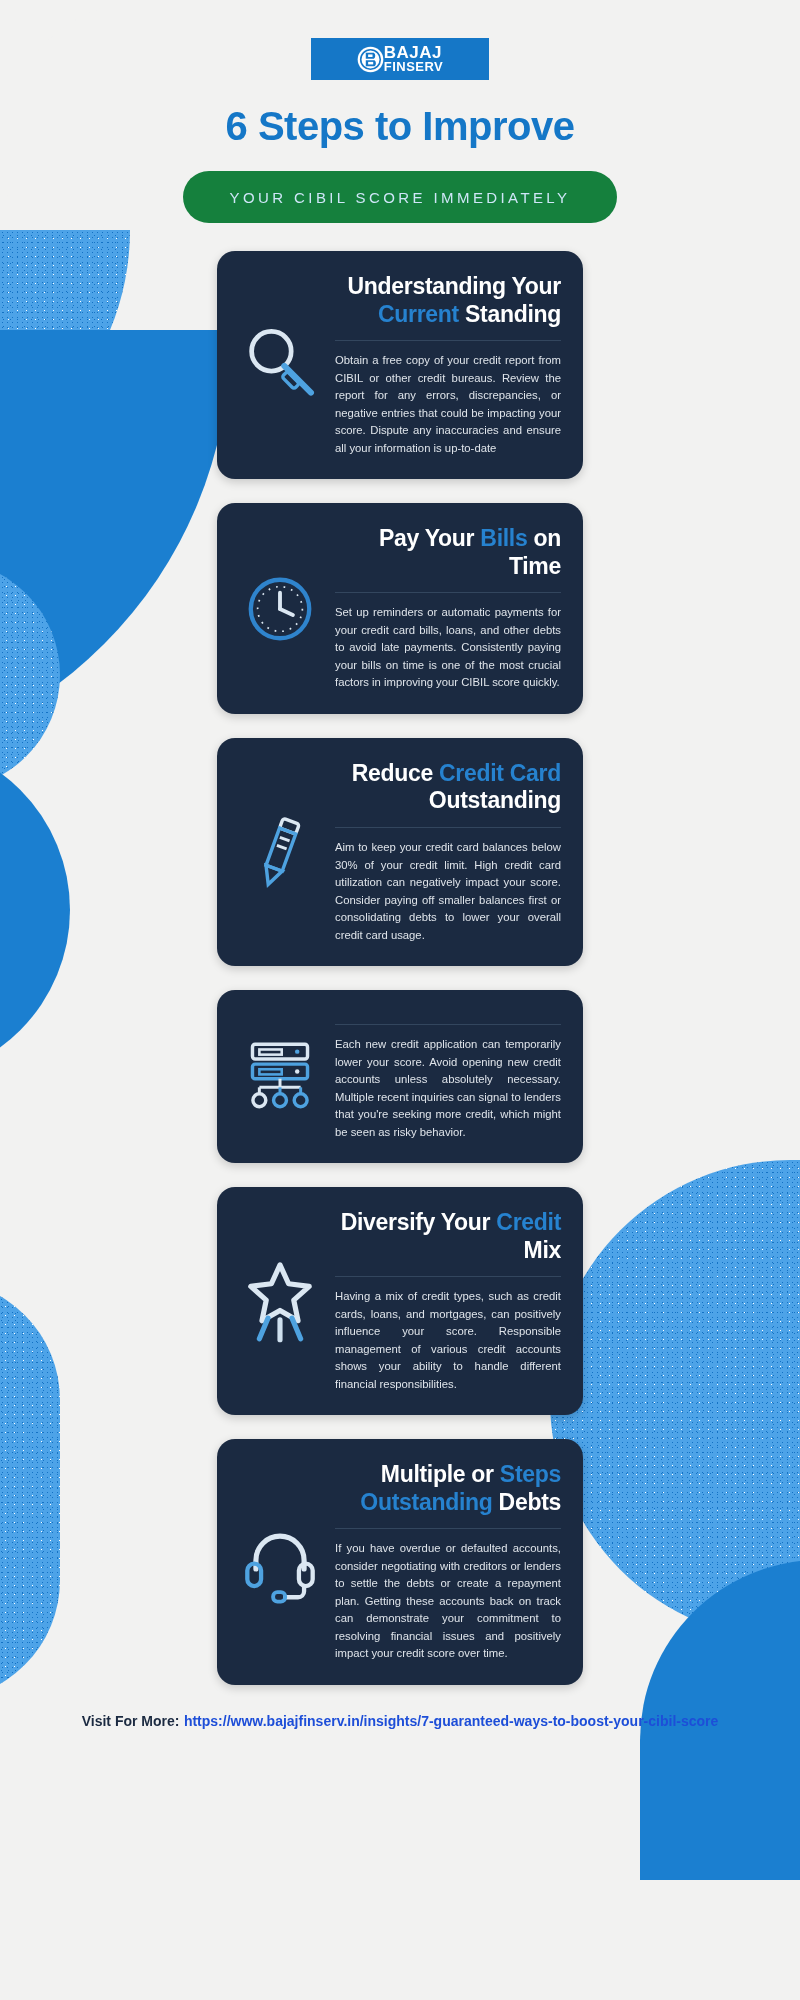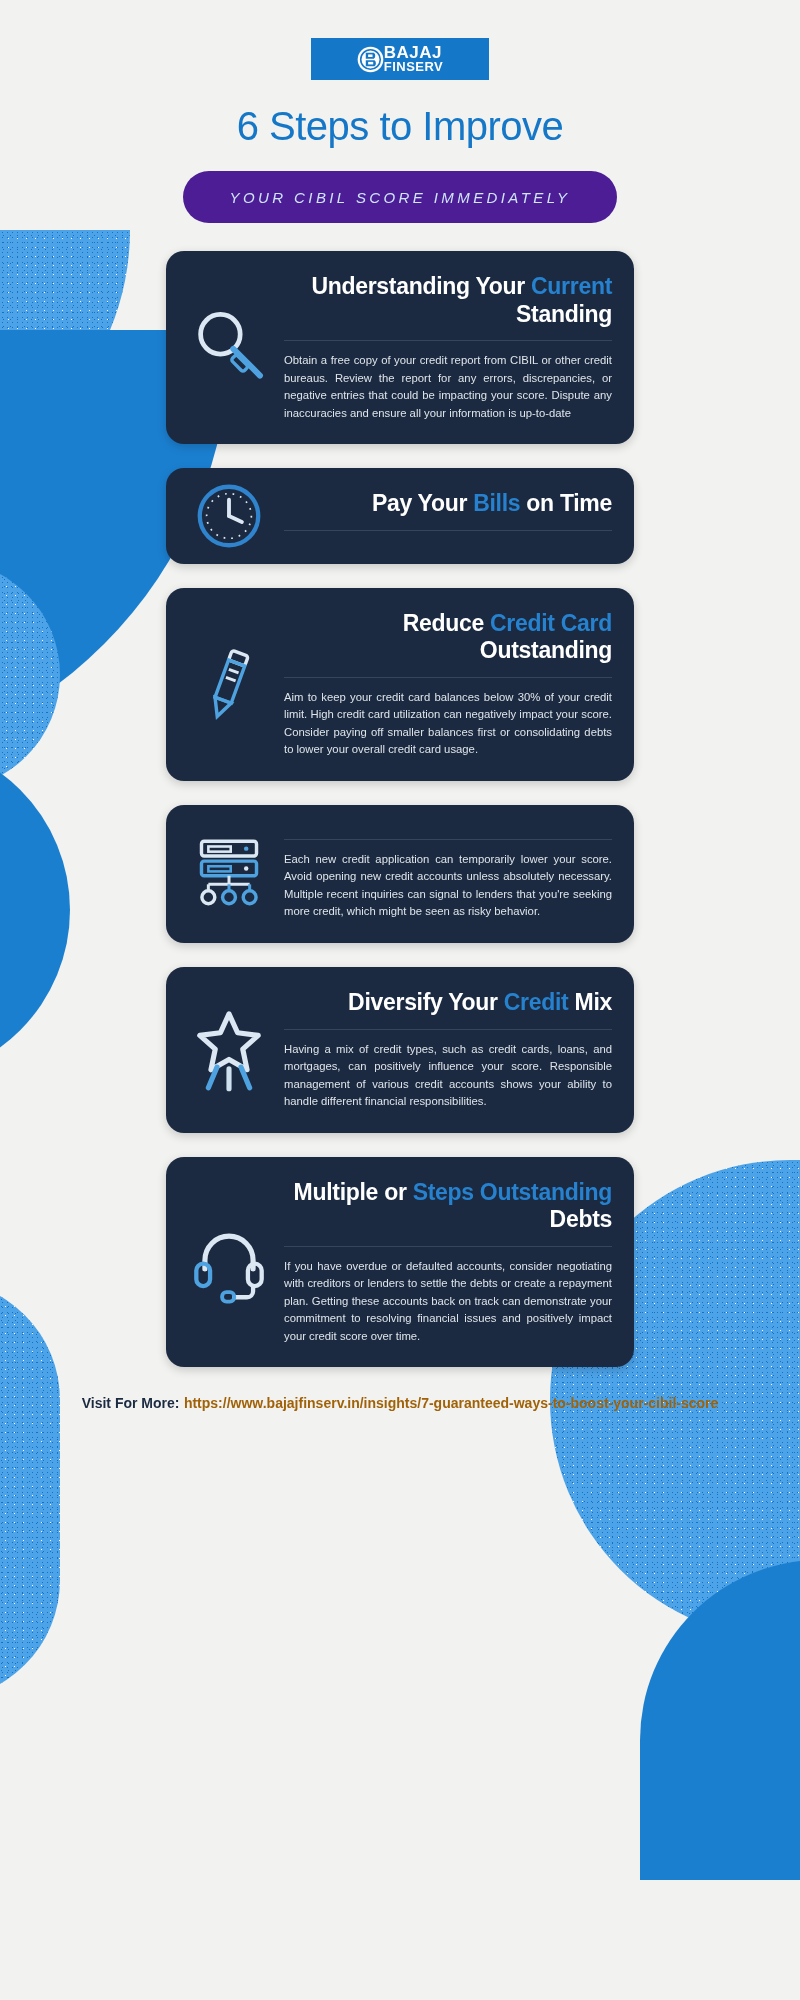--- a/index.html
+++ b/index.html
@@ -56,38 +56,38 @@
   .logo-mark { width:27px; height:27px; flex:0 0 auto; }
   .logo-word { display:flex; flex-direction:column; line-height:0.95; }
   .logo-word span {
     color:#fff; font-weight:bold; font-size:17px;
     letter-spacing:0.5px; font-family:"Liberation Sans", sans-serif;
   }
   .logo-word span.l2 { font-size:13px; }
 
   .main-title {
     text-align:center; color:#1577c7;
-    font-size:40px; font-weight:normal; letter-spacing:-0.5px;
+    font-size:40px; font-weight:bold; letter-spacing:-0.5px;
     margin-top:24px;
   }
 
   .pill {
     margin:22px auto 16px; width:434px; height:52px;
-    background:#4c1d95; border-radius:26px;
-    display:flex; align-items:center; justify-content:center;font-style:italic;
+    background:#15803d; border-radius:26px;
+    display:flex; align-items:center; justify-content:center;
   }
   .pill-text {
     color:#cfe6f8; font-size:15px; letter-spacing:3.4px;
   }
 
   
   .cards { margin-top:28px; }
   .card {
     position:relative;
-    width:468px; margin:0 auto 24px;
+    width:366px; margin:0 auto 24px;
     background:#1b2a41; border-radius:18px;
     padding:22px 22px 22px 118px;
     box-shadow:0 3px 10px rgba(0,0,0,0.18);
   }
   .card-icon {
     position:absolute; left:20px; top:50%;
     transform:translateY(-50%);
     width:86px; height:96px;
     display:flex; align-items:center; justify-content:center;
   }
@@ -105,21 +105,21 @@
   
   .card[data-step="2"] .card-head,
   .card[data-step="3"] .card-head { text-align:right; }
 
   
   .footer {
     margin-top:12px; text-align:center; padding:0 40px 26px;
     line-height:1.45;
   }
   .footer .lead { color:#1b2a41; font-size:14px; font-weight:bold;margin-top:25px; }
-  .footer .url { color:#a16207; font-size:14px; font-weight:bold; word-break:break-word; }
+  .footer .url { color:#1d4ed8; font-size:14px; font-weight:bold; word-break:break-word; }
 </style>
 </head>
 <body>
 
 <div class="bg-layer">
   <div class="speckle d1"></div>
   <div class="solid-blue d2"></div>
   <div class="speckle d3"></div>
   <div class="solid-blue d4"></div>
   <div class="speckle d8"></div>
@@ -167,20 +167,21 @@
         <div class="card-icon">
     <svg viewBox="0 0 100 100" fill="none">
       <circle cx="50" cy="50" r="34" stroke="#2f84cd" stroke-width="5"></circle>
       <circle cx="50" cy="50" r="26" stroke="#dbe7f2" stroke-width="2" stroke-dasharray="2 7"></circle>
       <line x1="50" y1="50" x2="50" y2="31" stroke="#dbe7f2" stroke-width="4.5" stroke-linecap="round"></line>
       <line x1="50" y1="50" x2="65" y2="57" stroke="#dbe7f2" stroke-width="4.5" stroke-linecap="round"></line>
     </svg>
         </div>
         <div class="card-head"><span>Pay Your </span><span class="hl">Bills</span><span> on Time</span></div>
         <div class="rule"></div>
+        <p class="card-body">Set up reminders or automatic payments for your credit card bills, loans, and other debts to avoid late payments. Consistently paying your bills on time is one of the most crucial factors in improving your CIBIL score quickly.</p>
       </div>
       <div class="card" data-step="3">
         <div class="card-icon">
     <svg viewBox="0 0 100 100" fill="none">
       <g transform="rotate(20 50 50)">
         <rect x="40" y="12" width="20" height="12" rx="3" stroke="#dbe7f2" stroke-width="4"></rect>
         <rect x="40" y="24" width="20" height="46" stroke="#4ea2e0" stroke-width="4"></rect>
         <line x1="44" y1="34" x2="56" y2="34" stroke="#dbe7f2" stroke-width="3.5"></line>
         <line x1="44" y1="44" x2="56" y2="44" stroke="#dbe7f2" stroke-width="3.5"></line>
         <path d="M40 70 L50 90 L60 70 Z" stroke="#4ea2e0" stroke-width="4" fill="none"></path>

